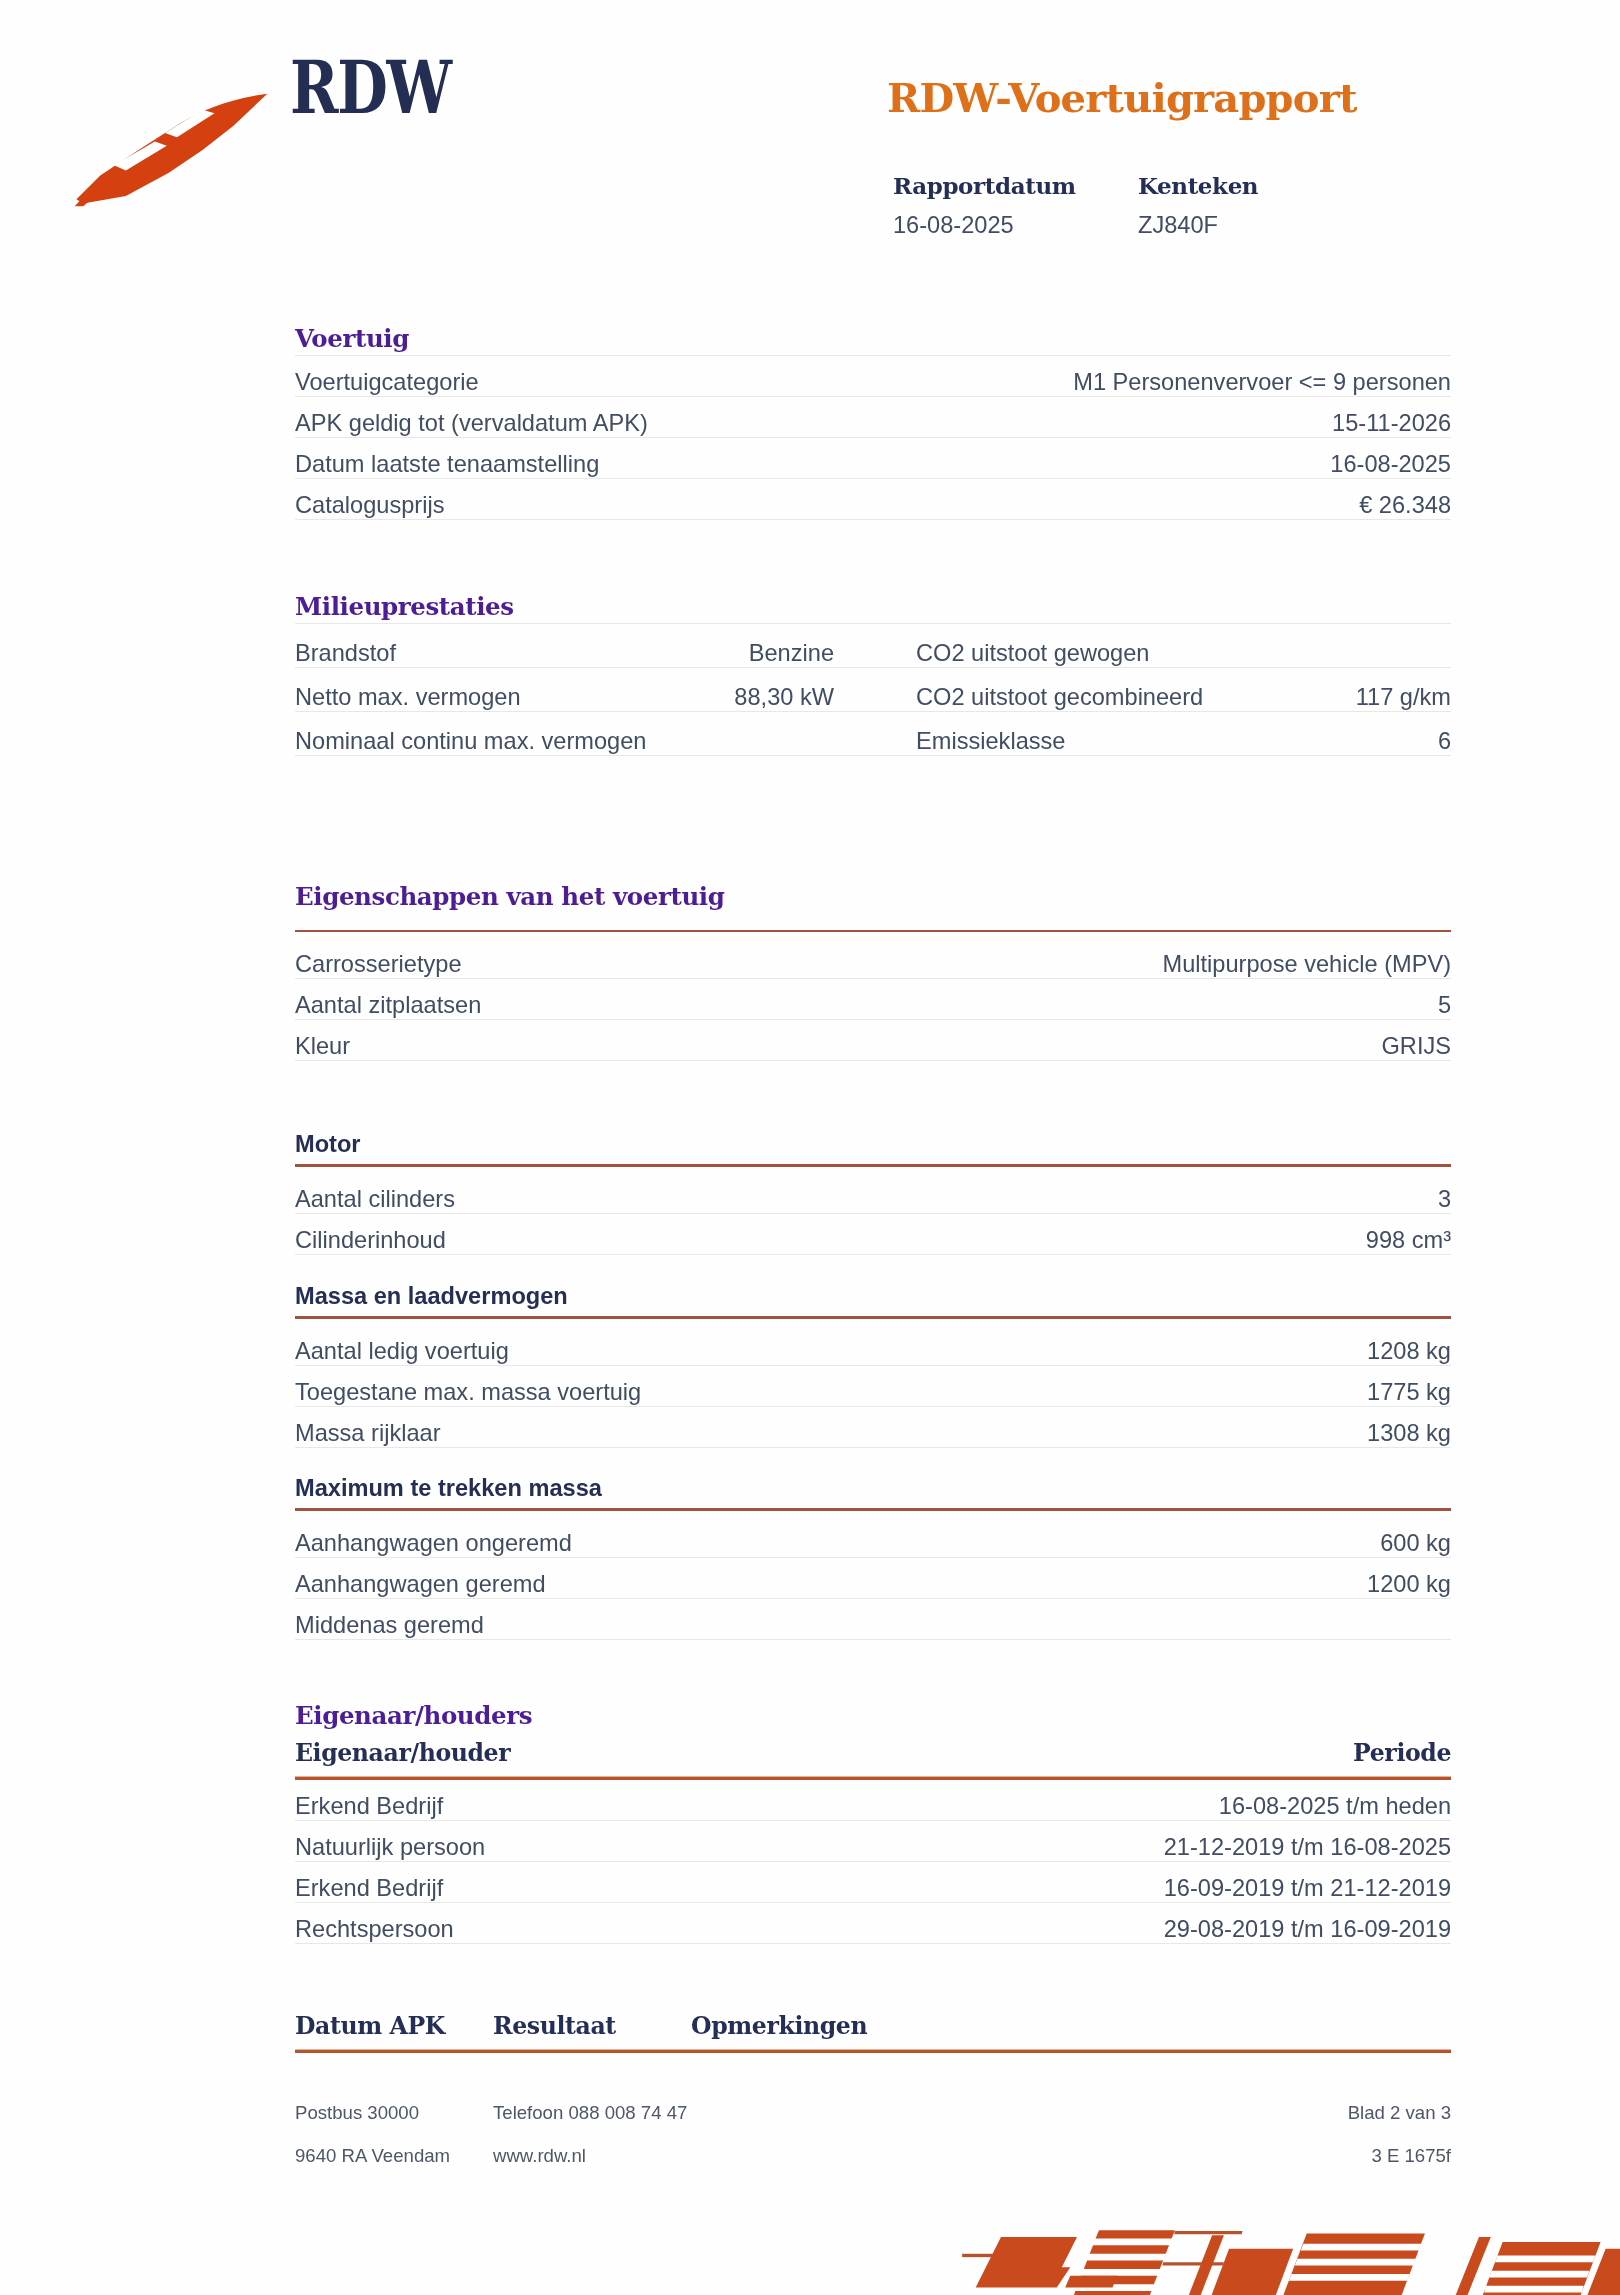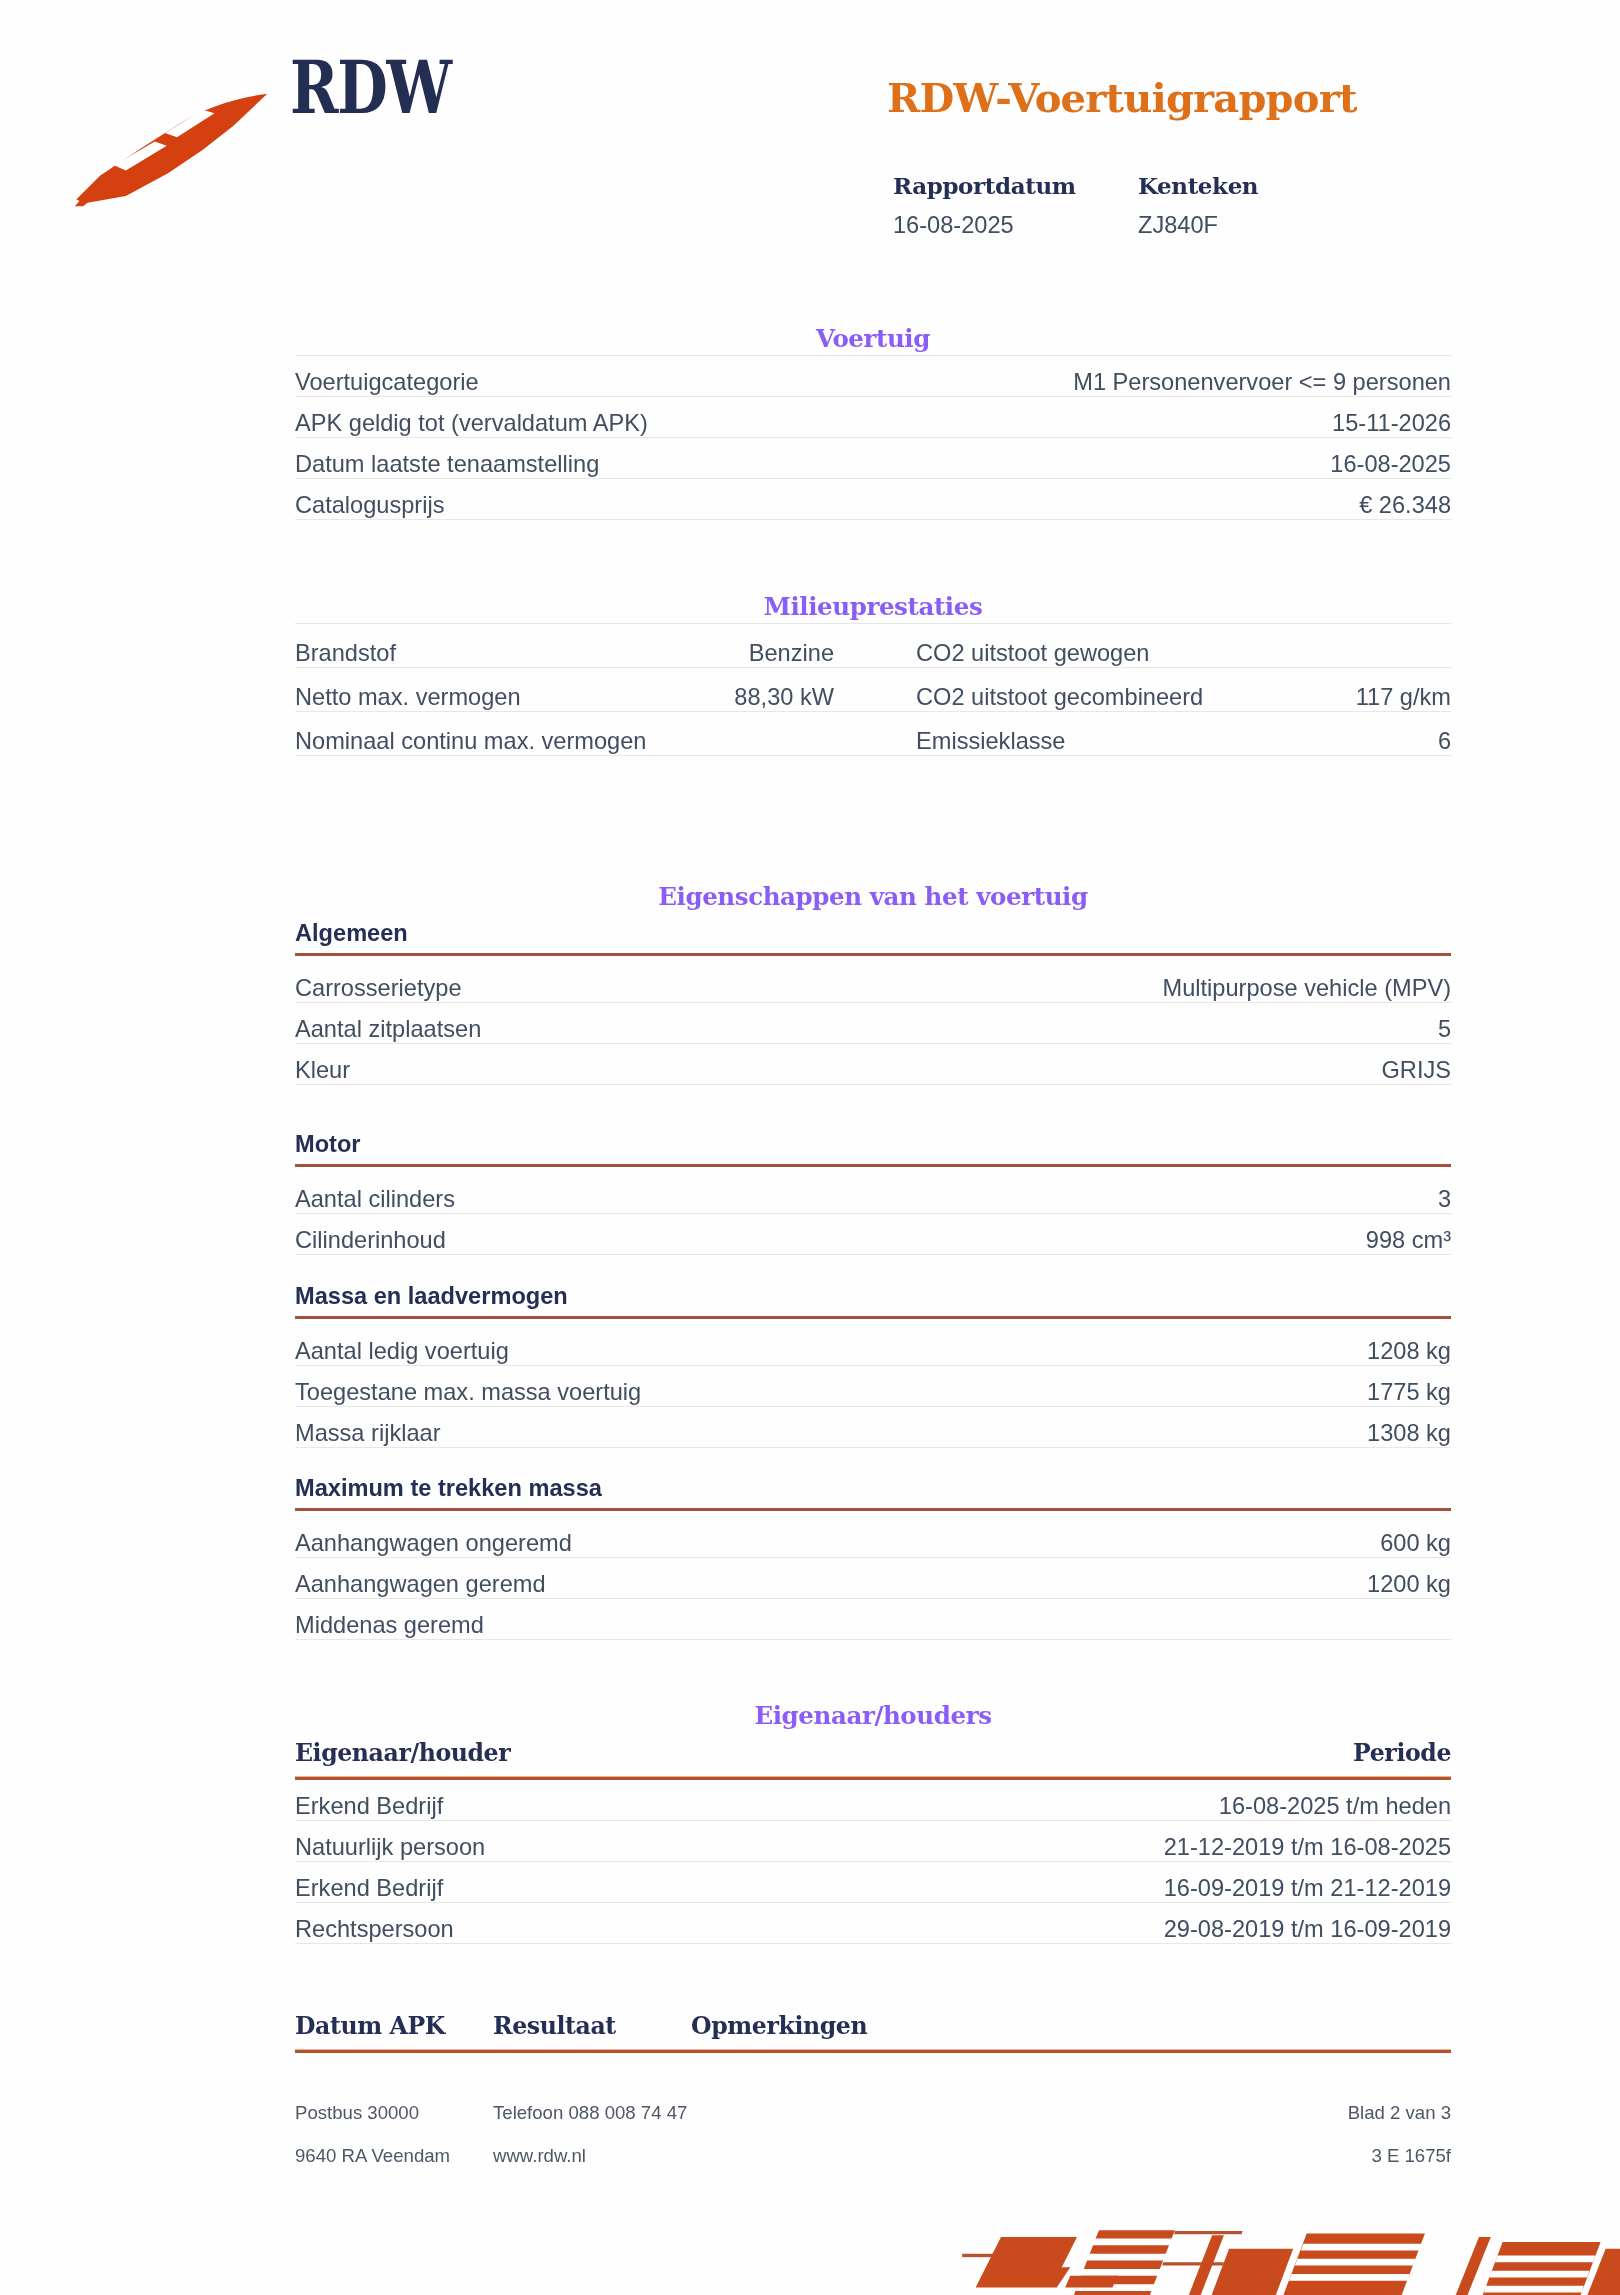--- a/index.html
+++ b/index.html
@@ -27,22 +27,22 @@
   .meta-report { left:893px; } .meta-plate { left:1138px; }
   .meta-label {
     font-family:"DejaVu Serif","Liberation Serif",serif;
     font-weight:bold; font-size:23px; color:#252e55; letter-spacing:-0.4px;
   }
   .meta-value { margin-top:12.7px; font-size:23.6px; color:#414d61; }
   
   .sec { position:absolute; left:295px; width:1156px; }
   .h-orange {
     font-family:"DejaVu Serif","Liberation Serif",serif;
-    font-weight:bold; font-size:24.5px; color:#8b5cf6; letter-spacing:-0.4px;
-    line-height:22px; margin-bottom:5px;text-align:center;
+    font-weight:bold; font-size:24.5px; color:#4c1d95; letter-spacing:-0.4px;
+    line-height:22px; margin-bottom:5px;
   }
   .h-sub {
     font-family:"Liberation Sans","DejaVu Sans",sans-serif;
     font-weight:bold; font-size:23.6px; color:#252e55; line-height:23.6px;
   }
   .rule-red   { height:2.5px; background:#a3503c; margin-top:7.6px; }
   .rule-orange{ height:3.4px; background:#b5532c; box-shadow:0 -0.8px 0 #e0a080; }
   .rows.bordered { border-top:1.7px solid #e7e7e5; }
   .rows.padded   { padding-top:5.9px; }
   .row {
@@ -155,21 +155,20 @@
         </div>
       </div>
     </div>
   </section>
 
   <section class="sec" style="top:886px">
     <h2 class="h-orange">Eigenschappen van het voertuig</h2>
   </section>
 
   <section class="sec" style="top:922px">
-    <h3 class="h-sub">Algemeen</h3>
     <div class="rule-red"></div>
     <div class="rows padded">
       <div class="row">
         <span class="lbl">Carrosserietype</span>
         <span class="val">Multipurpose vehicle (MPV)</span>
       </div>
       <div class="row">
         <span class="lbl">Aantal zitplaatsen</span>
         <span class="val">5</span>
       </div>

